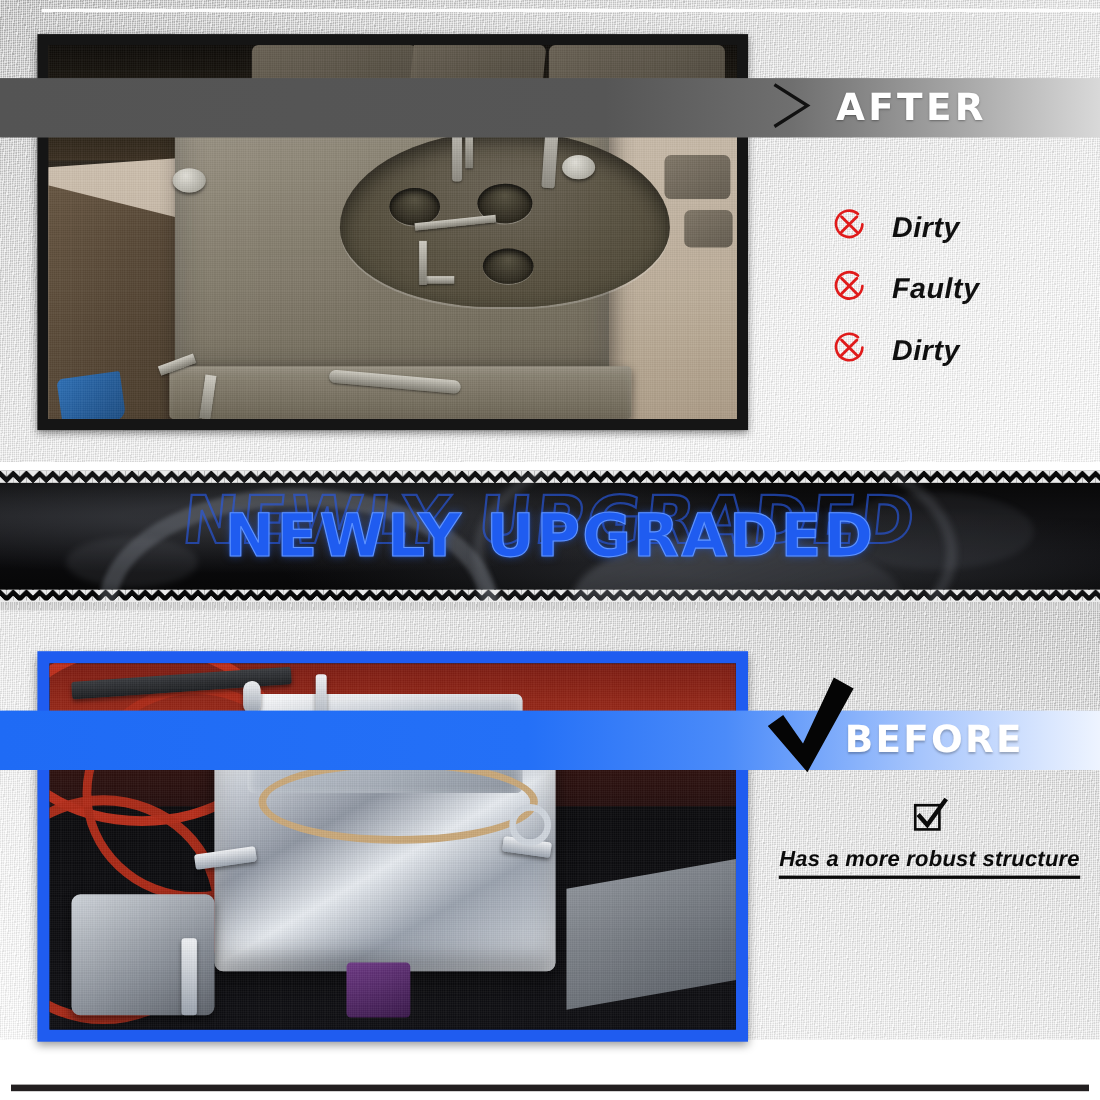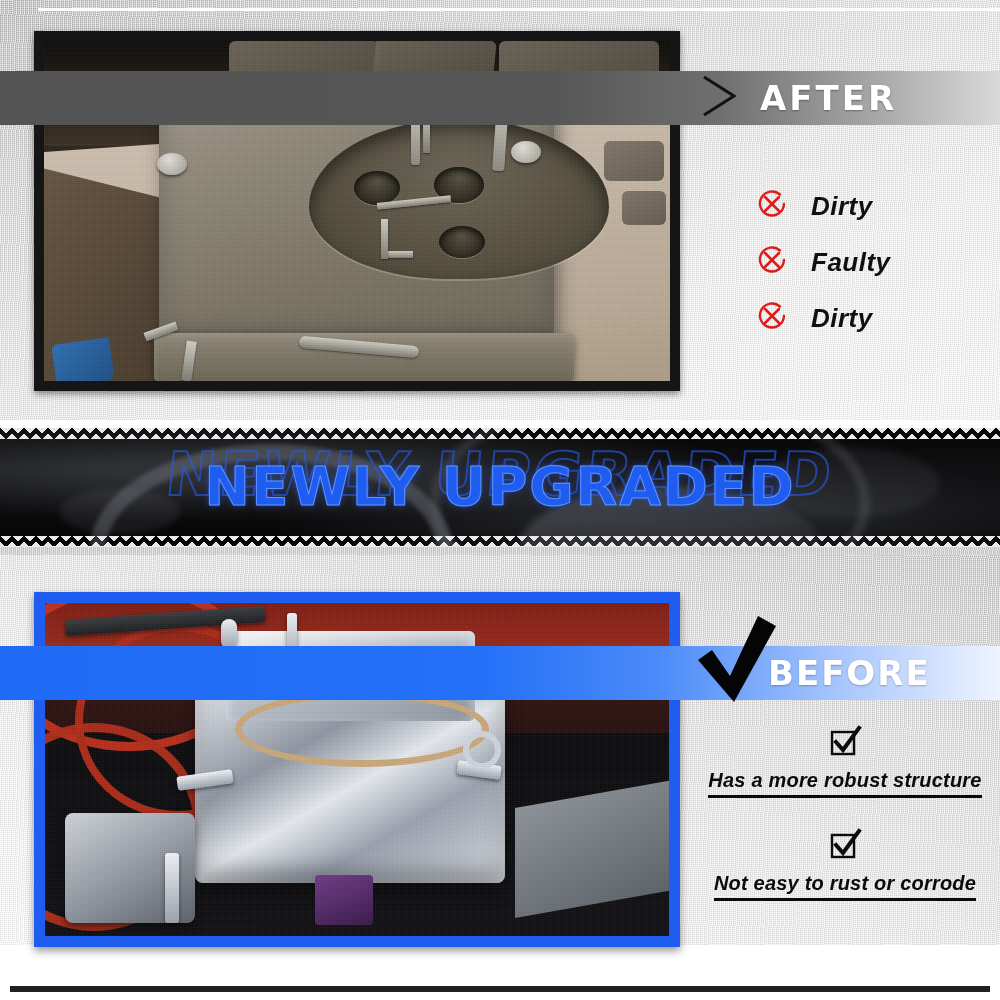--- a/index.html
+++ b/index.html
@@ -183,21 +183,21 @@
   
   #after-band{position:absolute;left:0;top:646px;width:1000px;height:54px;
     background:linear-gradient(90deg,#1f6bf5 0%,#2470f7 48%,#4b8bf9 66%,#a8c6fc 84%,#eef4ff 100%);}
   #after-band-inner{position:absolute;left:690px;top:646px;width:310px;height:54px;display:flex;align-items:center;}
   #after-title{color:#ffffff;font-family:"DejaVu Sans",sans-serif;font-size:34px;font-weight:bold;letter-spacing:2px;
     margin-left:78px;text-shadow:0 1px 2px rgba(0,0,0,.25);}
   #after-check-icon{position:absolute;left:696px;top:614px;}
 
   
   #after-list{position:absolute;left:690px;top:725px;width:310px;text-align:center;}
-  .good-row{margin-bottom:30px;}
+  .good-row{margin-bottom:14px;}
   .good-box{display:block;margin:0 auto 6px auto;}
   .good-label{
     display:inline-block;font-size:20px;font-weight:bold;font-style:italic;color:#0b0b0b;
     border-bottom:3px solid #0b0b0b;padding-bottom:3px;letter-spacing:.2px;white-space:nowrap;
   }
 
   .noise{position:absolute;inset:0;pointer-events:none;
     background-image:
       repeating-linear-gradient(0deg, rgba(255,255,255,.05) 0 1px, rgba(0,0,0,.04) 1px 2px),
       repeating-linear-gradient(90deg, rgba(255,255,255,.05) 0 1px, rgba(0,0,0,.04) 1px 2px);
@@ -351,27 +351,18 @@
     <div class="good-row">
       <span class="good-box">
         <svg width="34" height="34" viewBox="0 0 34 34">
           <rect x="4" y="7" width="22" height="22" fill="none" stroke="#0b0b0b" stroke-width="2.4"></rect>
           <path d="M8 17 L15 25 L31 3" fill="none" stroke="#0b0b0b" stroke-width="4" stroke-linecap="square"></path>
         </svg>
       </span>
       <span class="good-label">Has a more robust structure</span>
     </div>
 
-    <div class="good-row">
-      <span class="good-box">
-        <svg width="34" height="34" viewBox="0 0 34 34">
-          <rect x="4" y="7" width="22" height="22" fill="none" stroke="#0b0b0b" stroke-width="2.4"></rect>
-          <path d="M8 17 L15 25 L31 3" fill="none" stroke="#0b0b0b" stroke-width="4" stroke-linecap="square"></path>
-        </svg>
-      </span>
-      <span class="good-label">Not easy to rust or corrode</span>
-    </div>
 
   </div>
 
   <div id="bottom-rule"></div>
 
 </div>
 
 </body></html>

